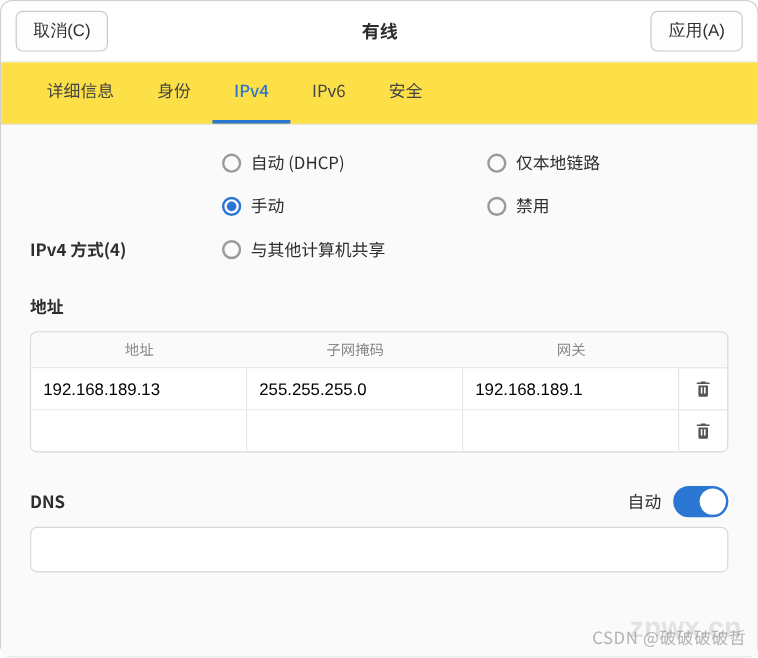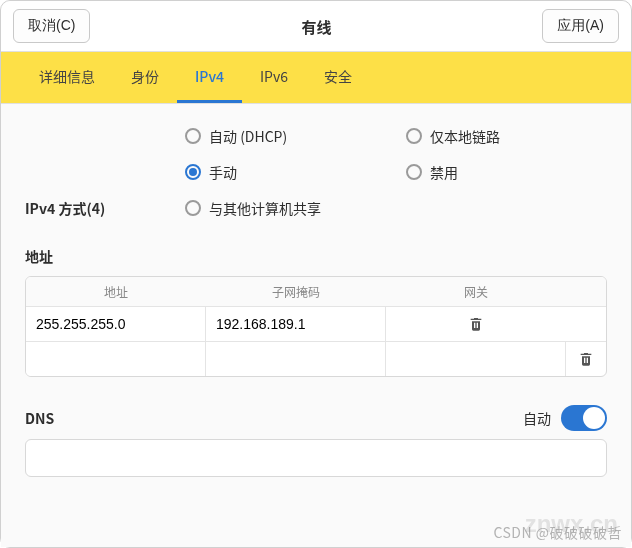--- a/index.html
+++ b/index.html
@@ -264,20 +264,21 @@
 
     <div class="section-title">地址</div>
     <div class="addr-table">
       <div class="addr-head">
         <div>地址</div>
         <div>子网掩码</div>
         <div>网关</div>
         <div></div>
       </div>
       <div class="addr-row">
+        <input value="192.168.189.13" style="">
         <input value="255.255.255.0" style="">
         <input value="192.168.189.1" style="">
         <div class="del-btn">
           <svg viewBox="0 0 24 24">
               <path fill="currentColor" d="M9 3v1H4v2h16V4h-5V3H9zM6 8v12a2 2 0 0 0 2 2h8a2 2 0 0 0 2-2V8H6zm3 2h2v8H9v-8zm4 0h2v8h-2v-8z"></path>
             </svg>
         </div>
       </div>
       <div class="addr-row">
         <input value="" style="">

